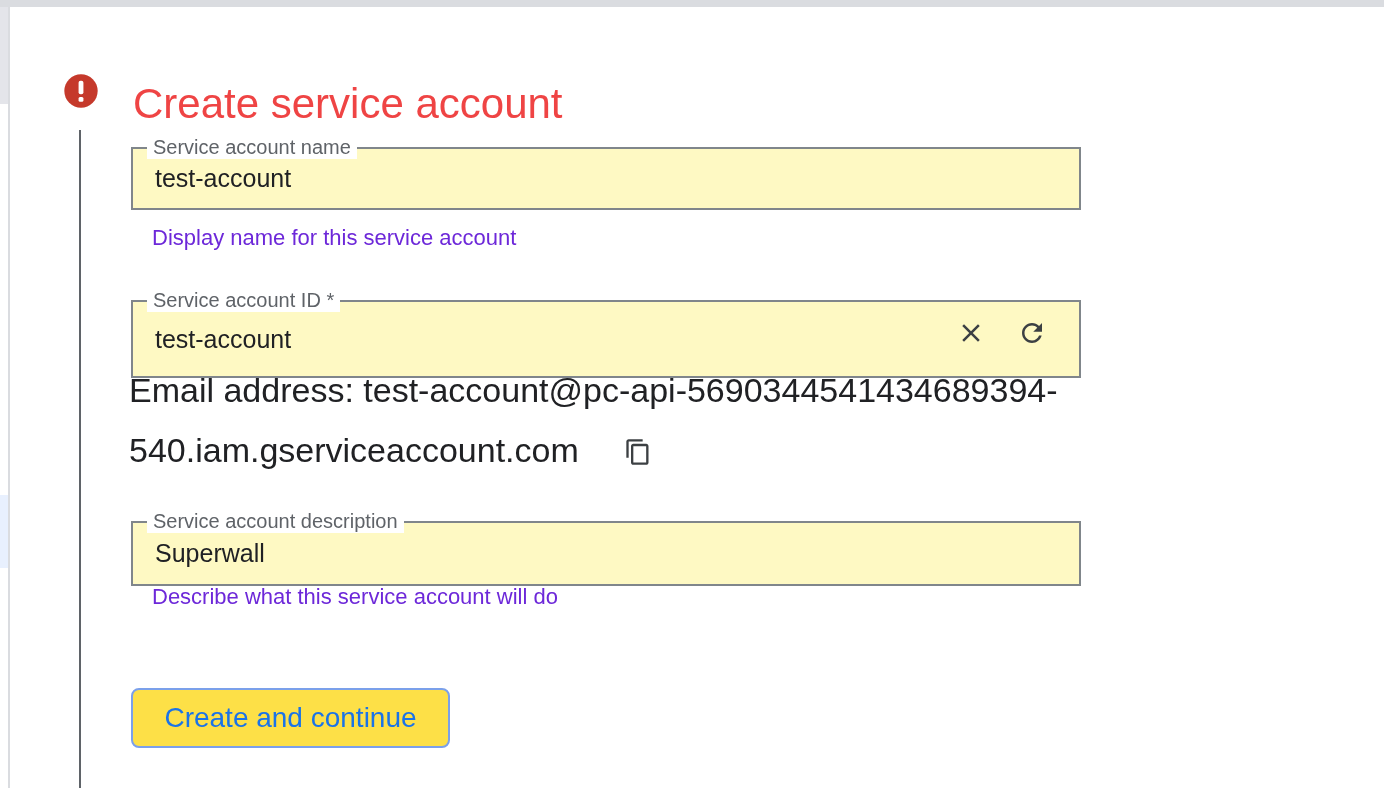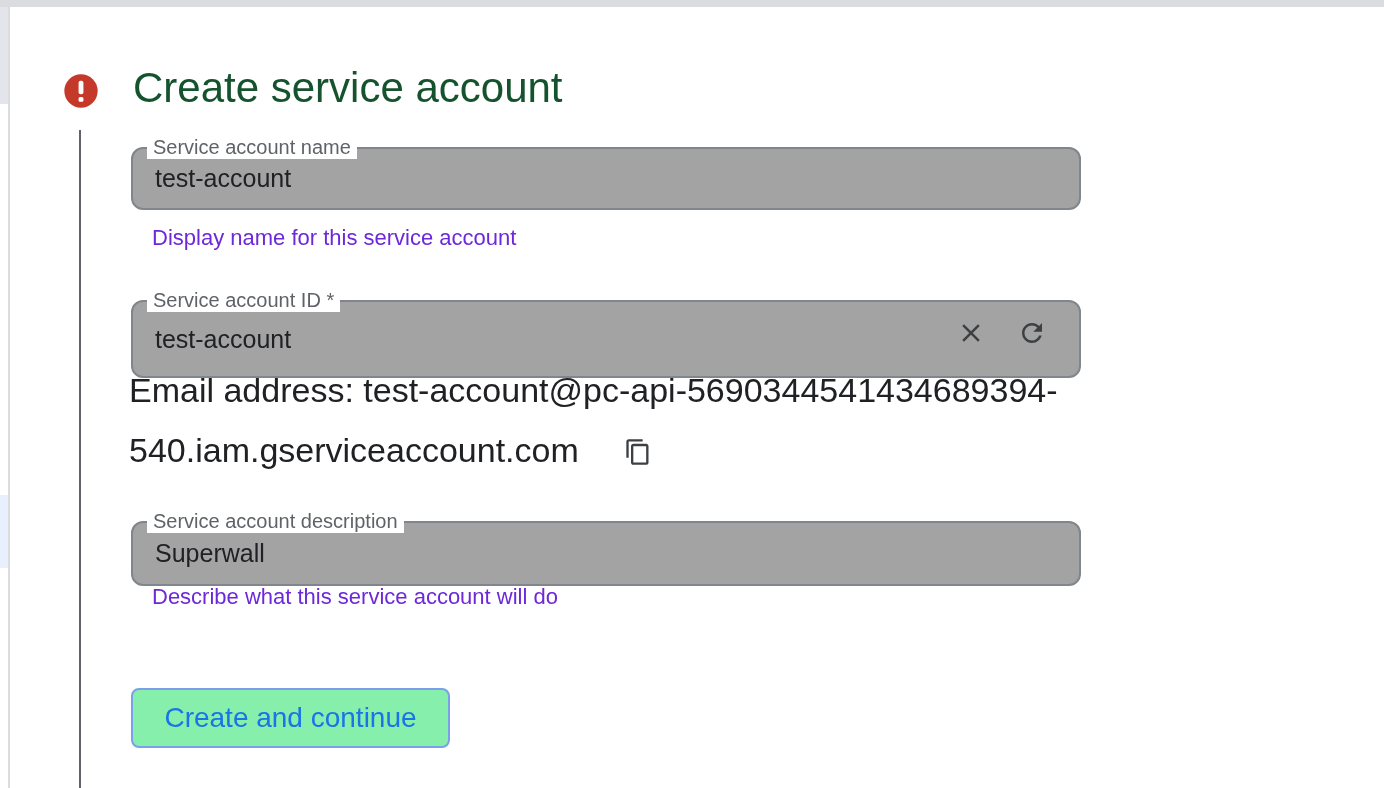--- a/index.html
+++ b/index.html
@@ -8,29 +8,29 @@
   .page { position:relative; width:1384px; height:788px; background:#fff; }
 
   
   .top-band   { position:absolute; left:0; top:0; width:1384px; height:7px; background:#dadce0; }
   .left-border{ position:absolute; left:8px; top:7px; width:2px; height:781px; background:#dadce0; }
   .left-scroll{ position:absolute; left:0; top:7px; width:8px; height:97px; background:#e4e5ea; }
   .left-select{ position:absolute; left:0; top:495px; width:8px; height:73px; background:#e8f0fe; }
 
   
   .error-badge { position:absolute; left:61px; top:71px; width:40px; height:40px; }
-  h1.heading { position:absolute; left:133px; top:64px; font-size:42px; font-weight:400;
-               color:#14532d; letter-spacing:0; white-space:nowrap; }
+  h1.heading { position:absolute; left:133px; top:80px; font-size:42px; font-weight:400;
+               color:#ef4444; letter-spacing:0; white-space:nowrap; }
 
   
   .stepper-line { position:absolute; left:79px; top:130px; width:2px; height:658px; background:#5f6368; }
 
   
   .field { position:absolute; left:131px; width:950px; border:2px solid #80868b;
-           border-radius:12px; background:#a3a3a3; }
+           border-radius:0; background:#fef9c3; }
   .field-name { top:147px; height:63px; }
   .field-id   { top:300px; height:78px; }
   .field-desc { top:521px; height:65px; }
   .field-label { position:absolute; top:-14px; left:14px; background:#fff; padding:0 6px;
                  font-size:20px; color:#5f6368; white-space:nowrap; line-height:24px; }
   .field-input { position:absolute; left:0; top:0; width:100%; height:100%;
                  border:none; outline:none; background:transparent;
                  font-family:"Liberation Sans", sans-serif;
                  font-size:25px; color:#202124; padding:0 76px 0 22px; }
   .field-desc .field-input, .field-name .field-input { padding-right:22px; }
@@ -49,21 +49,21 @@
   
   .email-block { position:absolute; left:129px; top:360px; font-size:34px; color:#202124;
                  line-height:60px; }
   .email-line { white-space:nowrap; }
   .copy-btn { display:inline-block; border:none; background:transparent; padding:0;
               margin-left:45px; vertical-align:-4px; cursor:pointer; }
   .copy-btn svg { width:28px; height:28px; display:block; }
 
   
   .create-btn { position:absolute; left:131px; top:688px; width:319px; height:60px;
-                background:#86efac; border:2px solid #7ba0ea; border-radius:8px;
+                background:#fde047; border:2px solid #7ba0ea; border-radius:8px;
                 color:#1a73e8; font-size:28px; font-family:"Liberation Sans", sans-serif;
                 display:flex; align-items:center; justify-content:center;
                 cursor:pointer; white-space:nowrap; }
 </style>
 </head>
 <body>
 
 <div class="page">
 
   <div class="top-band"></div>

